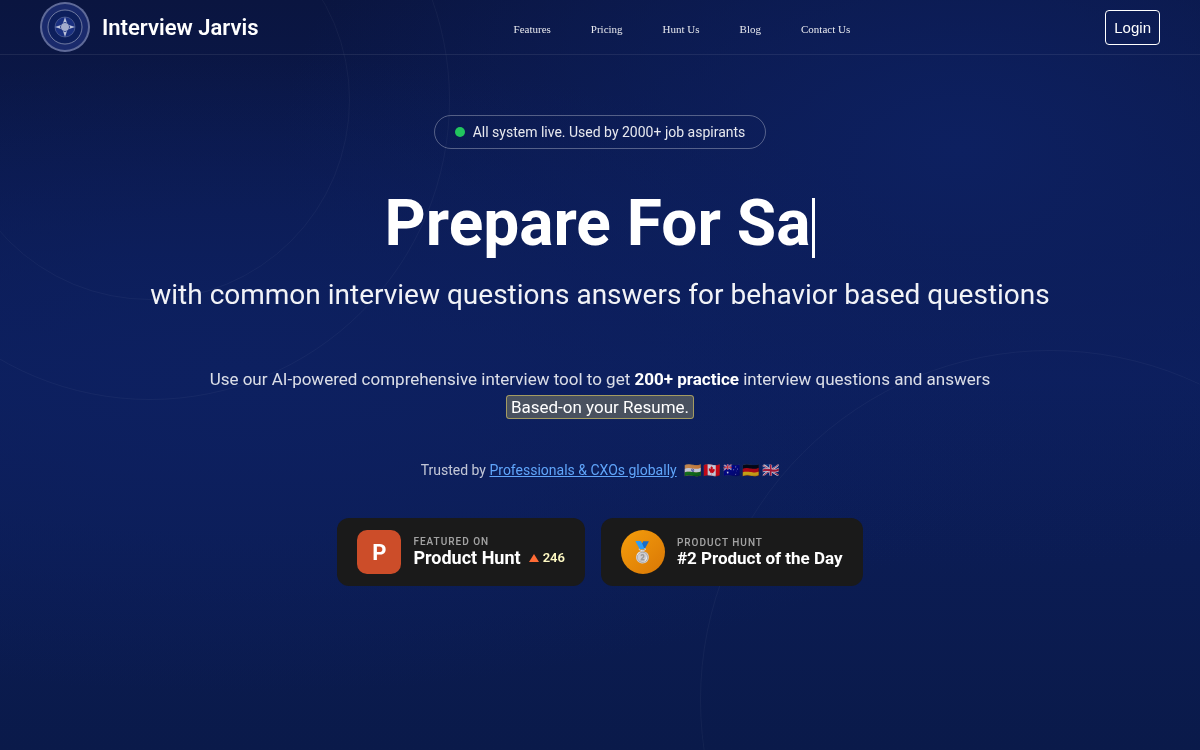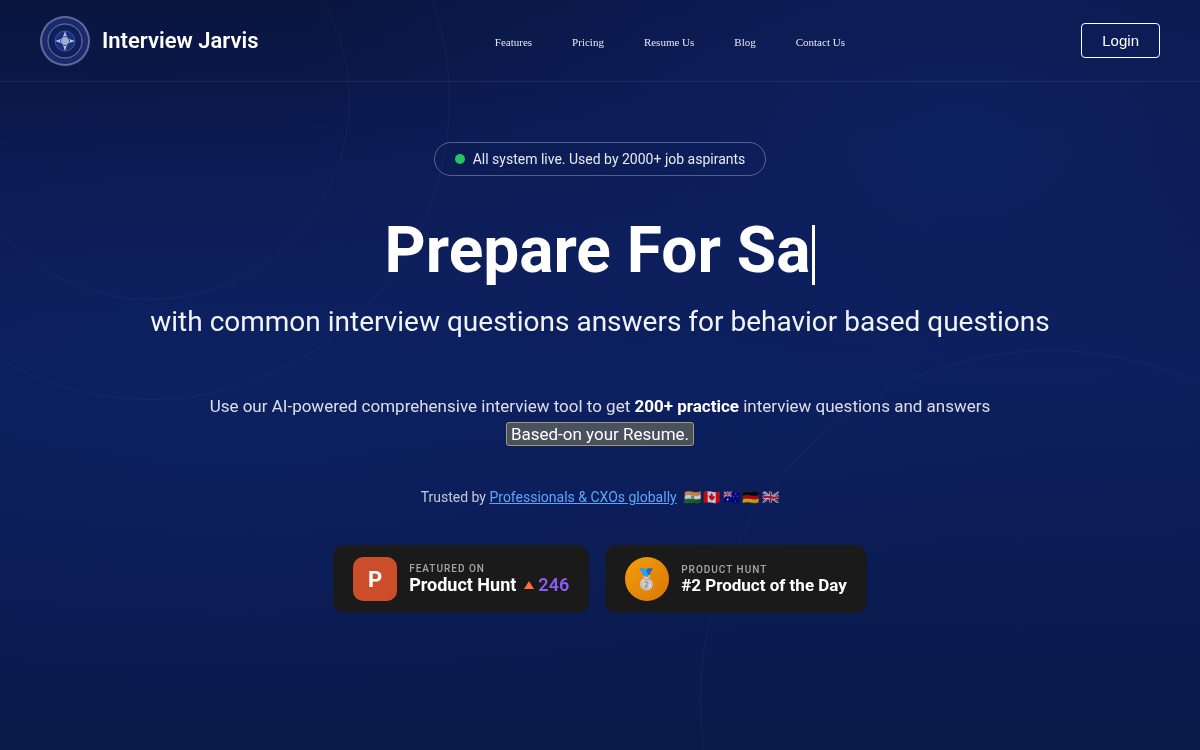--- a/index.html
+++ b/index.html
@@ -63,21 +63,21 @@
     }
 
     
     .navbar {
       position: relative;
       z-index: 10;
       display: flex;
       align-items: center;
       justify-content: space-between;
       padding: 0 40px;
-      height: 82px;
+      height: 55px;
       border-bottom: 1px solid rgba(255,255,255,0.08);
     }
 
     .nav-brand {
       display: flex;
       align-items: center;
       gap: 12px;
       text-decoration: none;
     }
 
@@ -116,21 +116,21 @@
       text-decoration: none;
       font-size: 11px;
       font-weight: 400;
       font-family: Liberation Serif, serif;
     }
 
     .nav-login-btn {
       border: 1.5px solid #ffffff;
       color: #ffffff;
       background: transparent;
-      padding: 8px 20px;
+      padding: 8px 8px;
       border-radius: 4px;
       font-size: 15px;
       font-weight: 500;
       cursor: pointer;
     }
 
     
     .main-content {
       position: relative;
       z-index: 5;
@@ -307,22 +307,22 @@
     .badge-ph-name {
       color: #ffffff;
       font-size: 18px;
       font-weight: 700;
     }
 
     .badge-count {
       display: flex;
       align-items: center;
       gap: 4px;
-      color: #8b5cf6;
-      font-size: 18px;
+      color: #fef9c3;
+      font-size: 13px;
       font-weight: 600;
     }
 
     .triangle-up {
       width: 0;
       height: 0;
       border-left: 5px solid transparent;
       border-right: 5px solid transparent;
       border-bottom: 8px solid #ff6b35;
     }
@@ -393,21 +393,21 @@
   </a>
 
   <ul class="nav-links">
     <li>
       <a href="#">Features</a>
     </li>
     <li>
       <a href="#">Pricing</a>
     </li>
     <li>
-      <a href="#">Resume Us</a>
+      <a href="#">Hunt Us</a>
     </li>
     <li>
       <a href="#">Blog</a>
     </li>
     <li>
       <a href="#">Contact Us</a>
     </li>
   </ul>
 
   <button class="nav-login-btn">Login</button>

